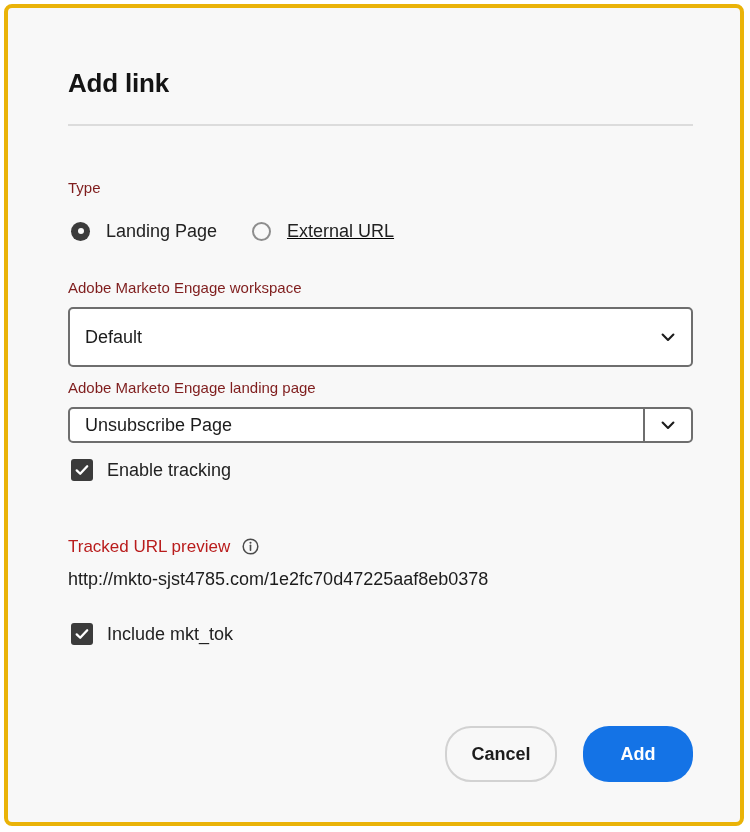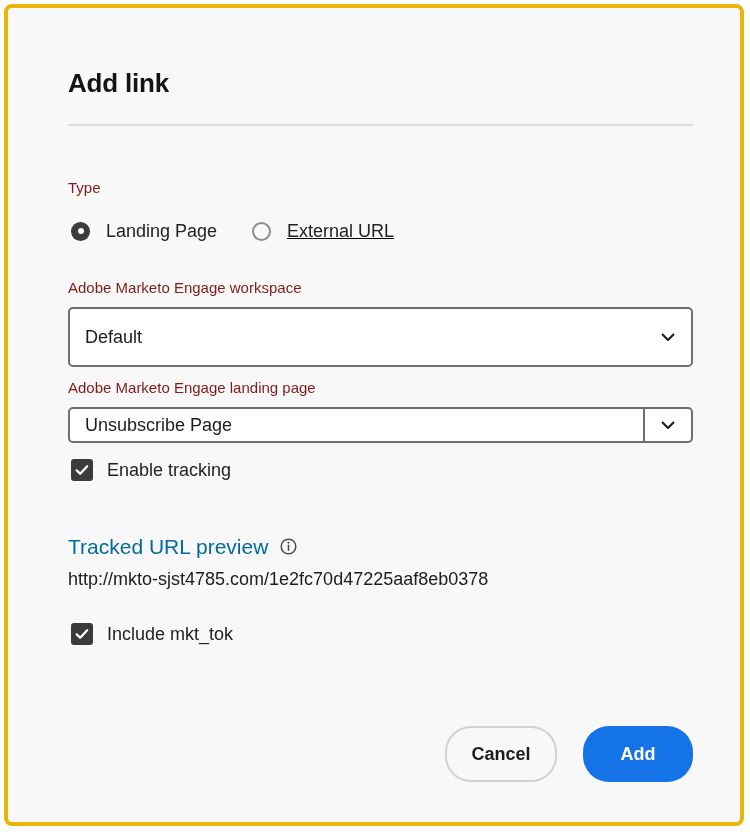--- a/index.html
+++ b/index.html
@@ -245,22 +245,22 @@
   
   .preview-header {
     position: absolute;
     left: 0;
     top: 528px;
     display: flex;
     align-items: center;
     height: 20px;
   }
   .preview-label {
-    font-size: 21px;
-    color: #0369a1;
+    font-size: 17px;
+    color: #b91c1c;
     line-height: 1;
     white-space: nowrap;
     text-align: right;
   }
   .info-icon {
     margin-left: 12px;
     width: 17px;
     height: 17px;
     display: block;
   }

